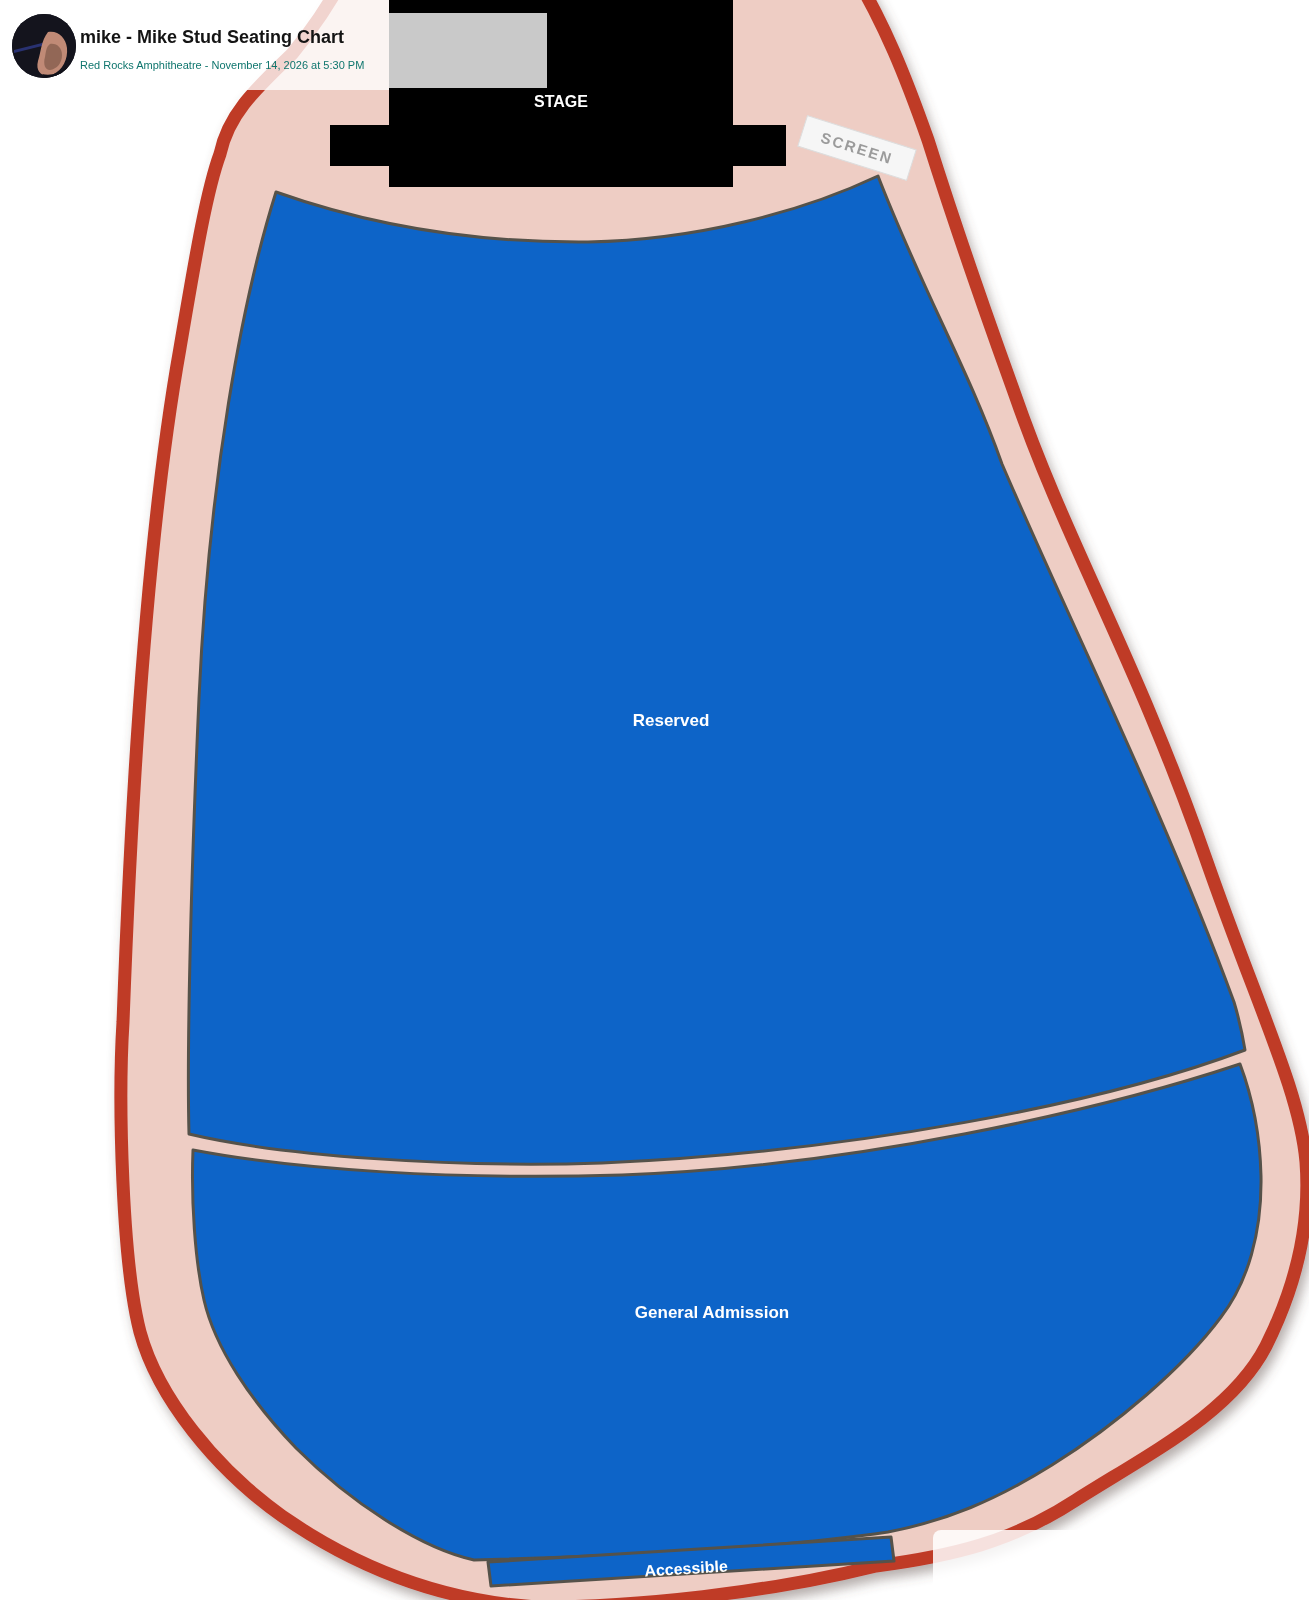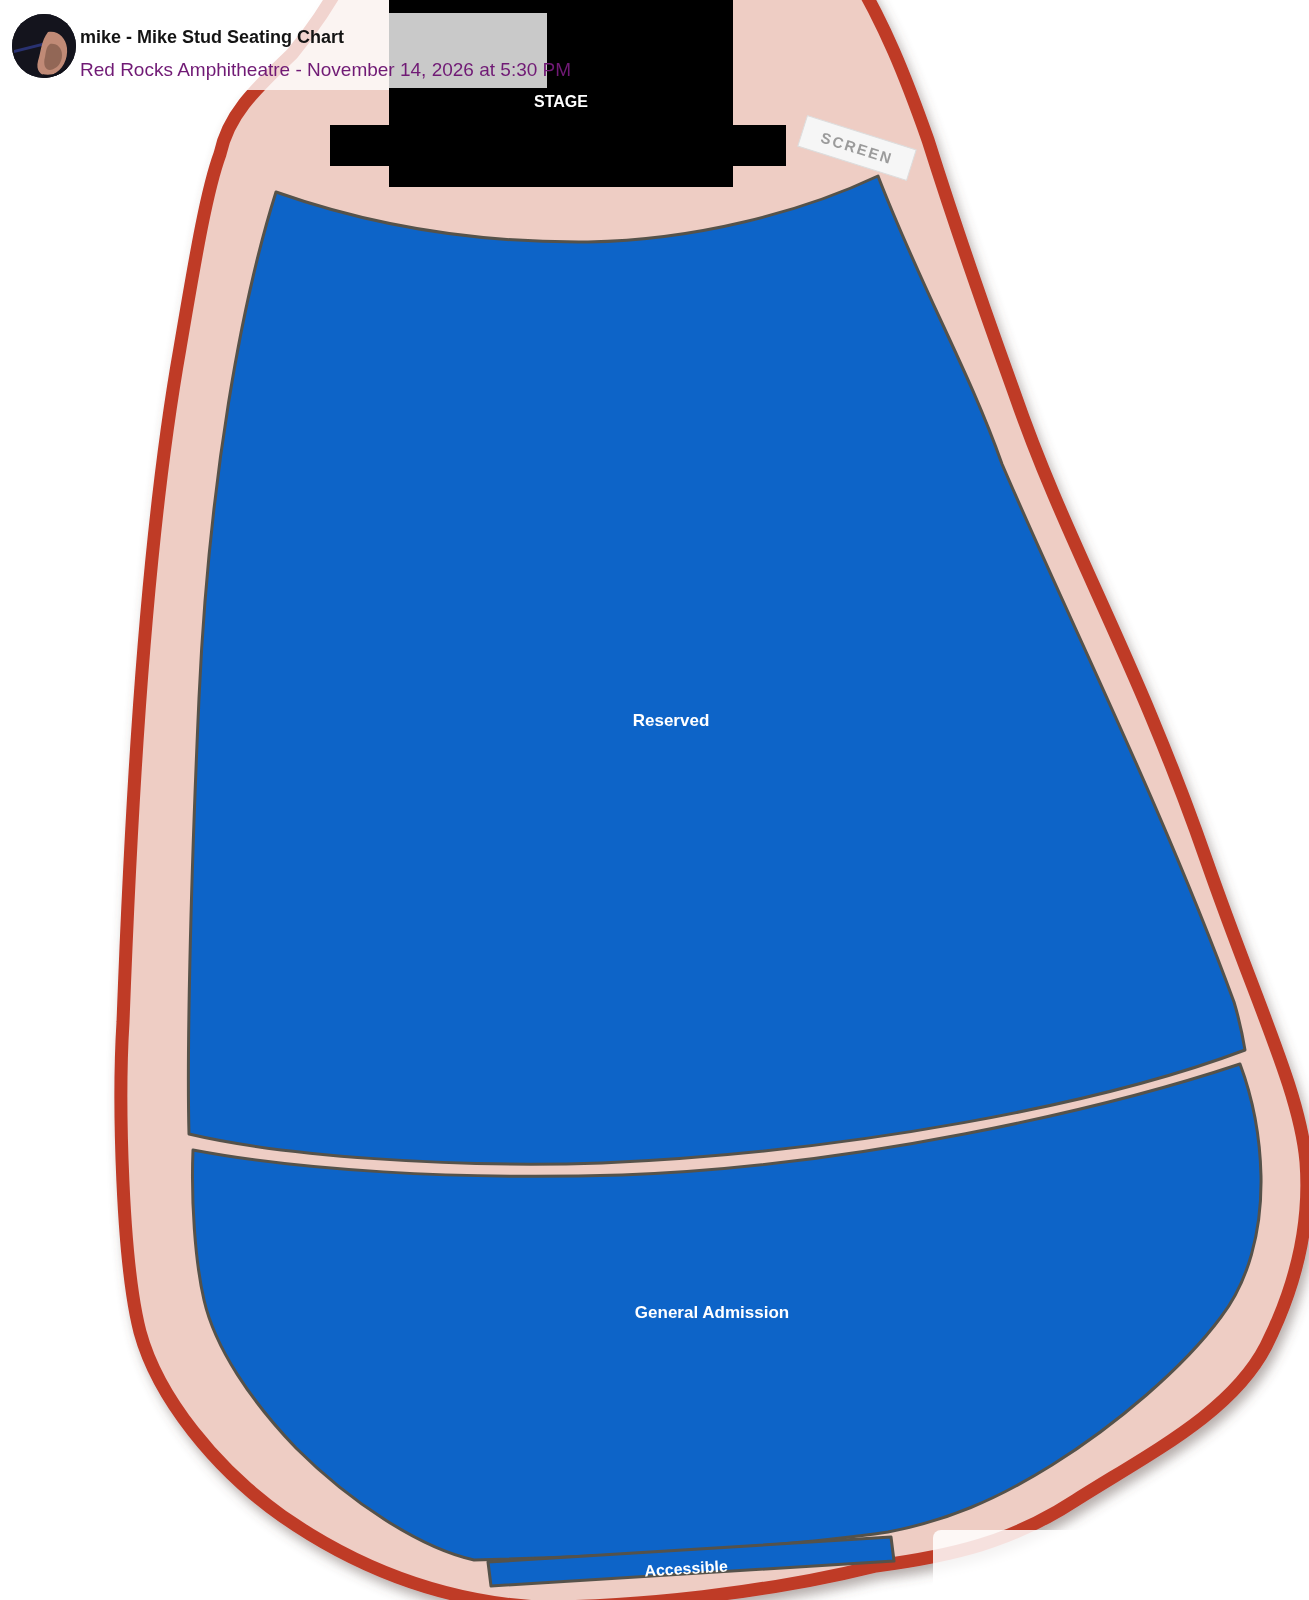--- a/index.html
+++ b/index.html
@@ -20,21 +20,21 @@
   .avatar{
     position:absolute;left:12px;top:14px;width:64px;height:64px;
     border-radius:50%;overflow:hidden;background:#14141d;
   }
   .page-title{
     position:absolute;left:80px;top:27px;
     font-size:18px;font-weight:bold;color:#141414;white-space:nowrap;
   }
   .page-subtitle{
     position:absolute;left:80px;top:59px;
-    font-size:19px;color:#701a75;white-space:nowrap;
+    font-size:11px;color:#0f766e;white-space:nowrap;
   }
 
   
   .footer{position:absolute;right:0;bottom:0;z-index:5;}
 </style>
 </head>
 <body>
 
 <div class="canvas">
 

